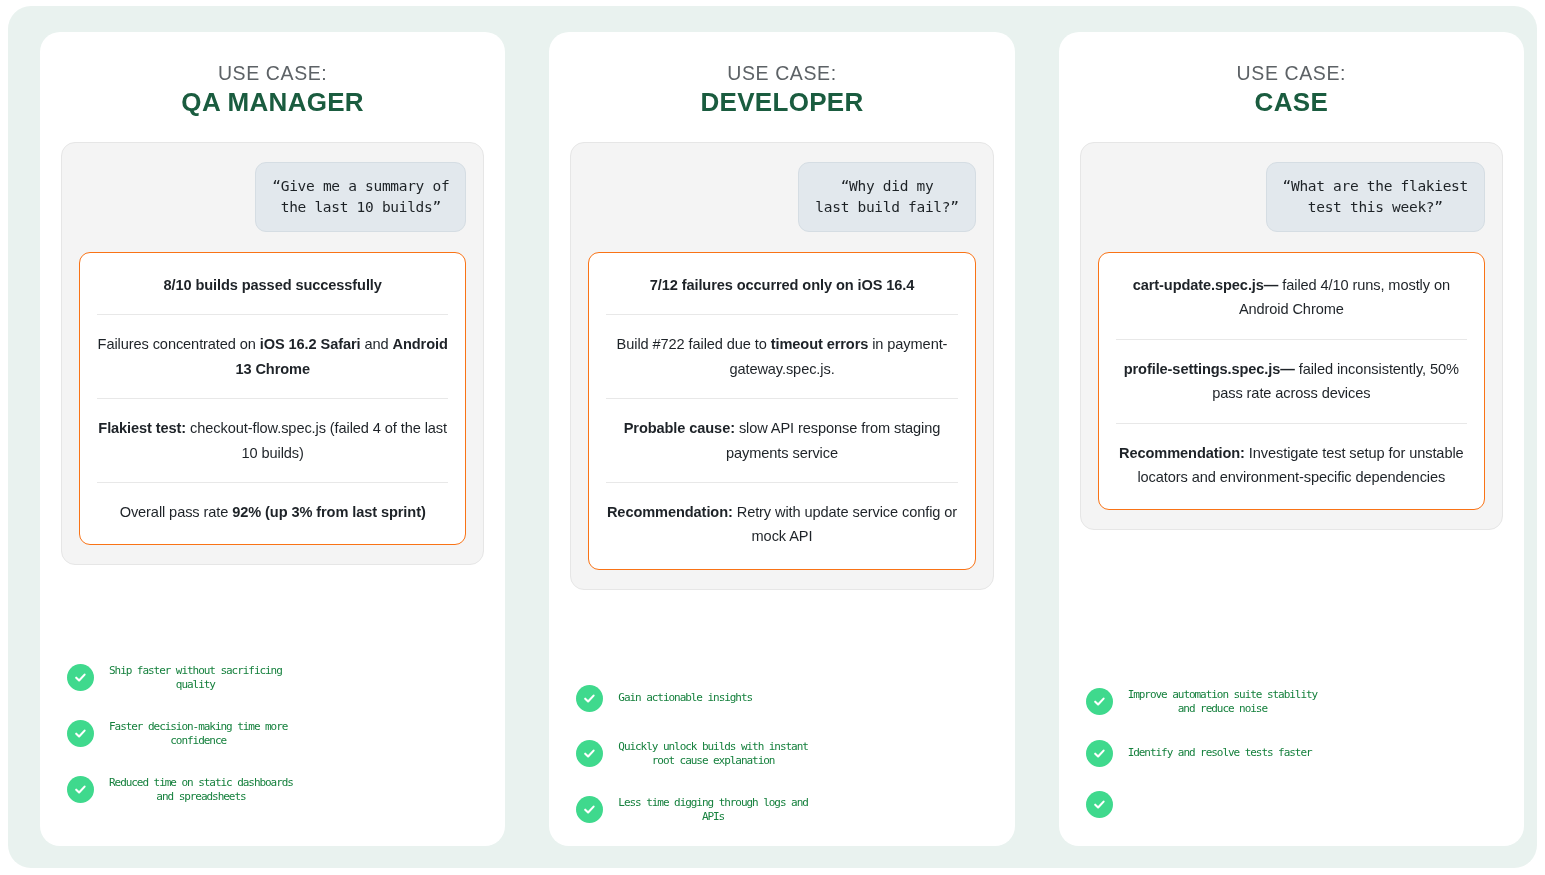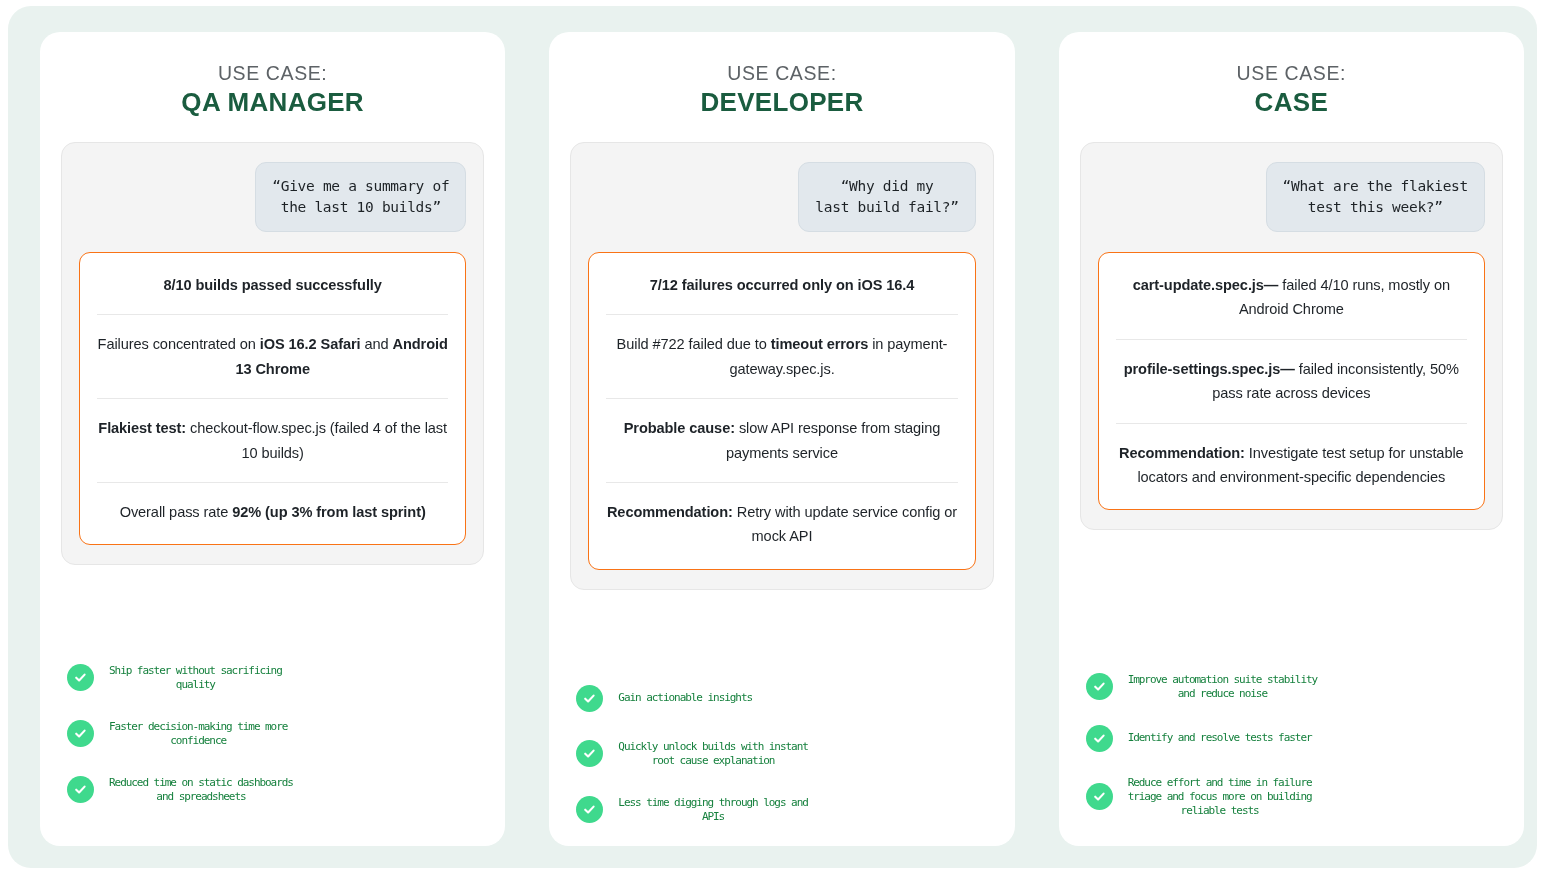--- a/index.html
+++ b/index.html
@@ -295,21 +295,18 @@
                 </svg>
               </span>
               <span class="benefit-text">Identify and resolve tests faster</span>
             </div>
             <div class="benefit">
               <span class="check-icon">
                 <svg width="15" height="15" viewBox="0 0 15 15" aria-hidden="true">
                   <path d="M3.2 7.7 L6.1 10.5 L11.6 4.6" fill="none" stroke="#ffffff" stroke-width="2.1" stroke-linecap="round" stroke-linejoin="round"></path>
                 </svg>
               </span>
-              <span class="benefit-text">Reduce effort and time in failure
-triage and focus more on building
-reliable tests</span>
             </div>
           </div>
         </div>
       </div>
   </div>
 </div>
 
 </body></html>

